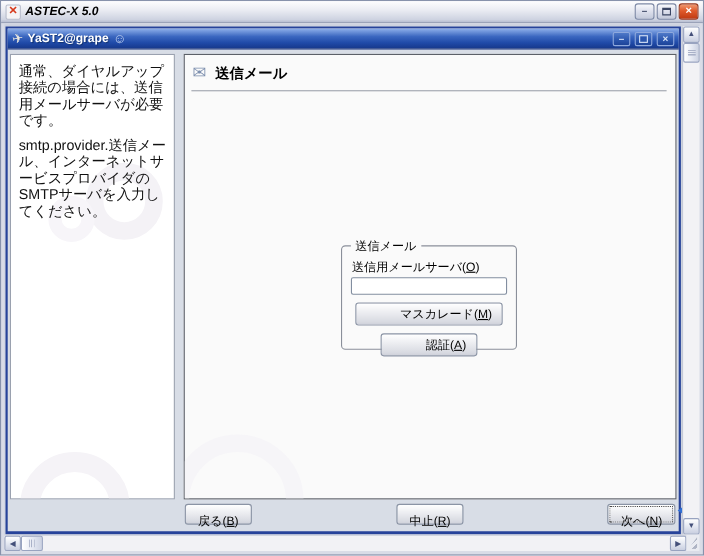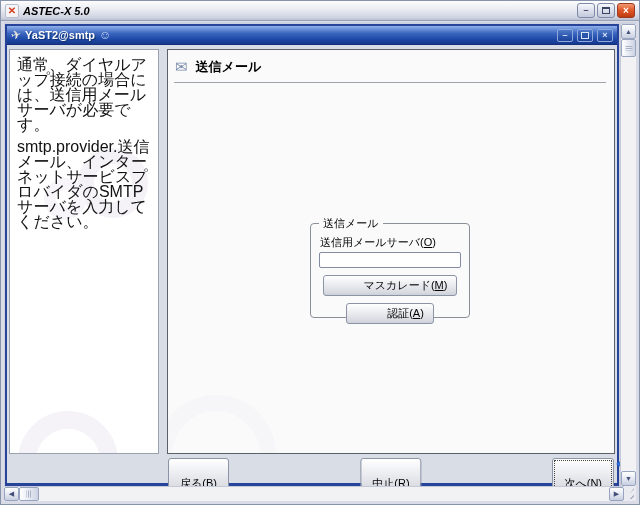--- a/index.html
+++ b/index.html
@@ -59,21 +59,21 @@
     font-size:9px; line-height:10px; text-align:center; font-weight:bold; }
   .restore-glyph { display:inline-block; position:relative; width:8px; height:7px; margin-top:2px; }
   .restore-glyph::before { content:""; position:absolute; top:0; right:0; width:5px; height:4px; border:1px solid #d7e3f7; }
   .restore-glyph::after  { content:""; position:absolute; bottom:0; left:0; width:6px; height:5px; border:1px solid #d7e3f7; background:#2a55ad; }
 
   .inner-content { position:absolute; top:19px; left:0; right:0; bottom:0; }
 
   
   .sidebar { position:absolute; top:4px; left:2px; width:150px; bottom:29px; background:#fff;
     border:1px solid #9aa1af; overflow:hidden; }
-  .sidebar p { margin:7px 6px 0 7px; font-size:16px; line-height:15px; color:#111; position:relative; z-index:1; }
+  .sidebar p { margin:7px 6px 0 7px; font-size:13px; line-height:15px; color:#111; position:relative; z-index:1; }
   .ring { position:absolute; border-radius:50%; border-style:solid; z-index:0; }
   .ring.r1 { width:70px; height:70px; border-width:16px; border-color:#f4f2f6; top:98px; left:68px; }
   .ring.r2 { width:42px; height:42px; border-width:12px; border-color:#f7f5f9; top:128px; left:34px; }
   .ring.r3 { width:100px; height:100px; border-width:18px; border-color:#f5f3f7; bottom:-58px; left:8px; }
   .ring.r4 { width:120px; height:120px; border-width:16px; border-color:#f6f5f8; bottom:-62px; left:-12px; }
 
   
   .main-panel { position:absolute; top:4px; left:160px; right:2px; bottom:29px; background:#fafafa;
     border:1px solid #5c6068; overflow:hidden; }
   .page-header { display:flex; align-items:center; gap:8px; margin:8px 6px 0 7px; }
@@ -88,21 +88,21 @@
   .ak { text-decoration:underline; }
   .text-input { display:block; margin:1px 8px 0 8px; width:calc(100% - 16px); height:16px;
     border:1px solid #828ea0; border-radius:2px; background:#fff; font-size:11px; padding:0 3px; }
   .btn { display:block; padding:2px 9px; font-size:11px; color:#000;
     background:linear-gradient(#ffffff,#ebecf0 45%,#d9dbe2 85%,#cfd1da);
     border:1px solid #8b94a5; border-radius:3px; }
   .gb-btn { margin:7px auto 0 auto;padding-left:40px; }
 
   
   .wizard-bar { position:absolute; left:160px; right:2px; bottom:5px; height:20px; }
-  .wizard-bar .btn { position:absolute; top:0; height:19px; padding:17px 11px; }
+  .wizard-bar .btn { position:absolute; top:0; height:19px; padding:7px 11px; }
   .btn-back  { left:1px; }
   .btn-abort { left:50%; transform:translateX(-50%); }
   .btn-next  { right:1px; outline:1px dotted #444; outline-offset:-3px; }
 
   .wizard-arrow { position:absolute; right:11px; bottom:31px; width:0; height:0;
     border-right:9px solid #2f6fd6; border-top:6px solid transparent; border-bottom:6px solid transparent; }
 </style>
 </head>
 <body>
 
@@ -114,21 +114,21 @@
     <span class="win-btn">–</span>
     <span class="win-btn"><span class="box"></span></span>
     <span class="win-btn close">×</span>
   </div>
 
   <div class="outer-body">
 
     <div class="inner-window">
       <div class="inner-titlebar">
         <span class="plane-icon">✈</span>
-        <span class="inner-title">YaST2@smtp</span>
+        <span class="inner-title">YaST2@grape</span>
         <span class="globe-icon">☺</span>
         <span class="spacer"></span>
         <span class="inner-btn">–</span>
         <span class="inner-btn"><span class="restore-glyph"></span></span>
         <span class="inner-btn">×</span>
       </div>
 
       <div class="inner-content">
 
         <div class="sidebar">

